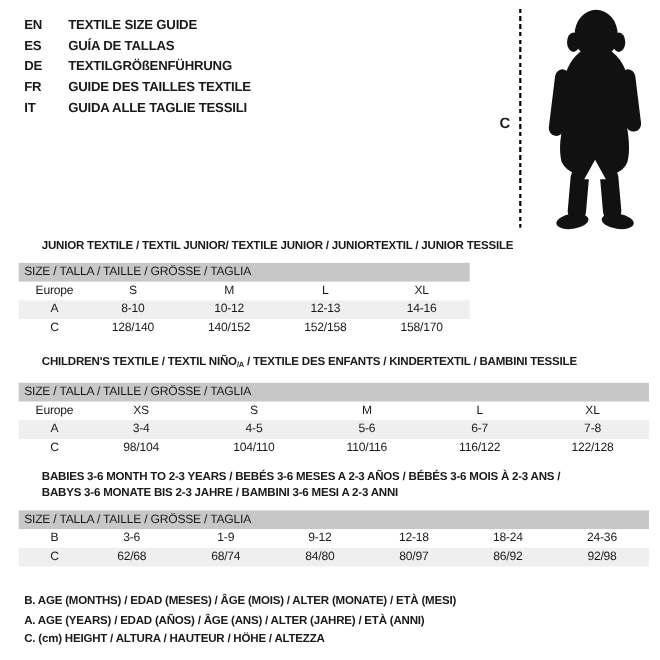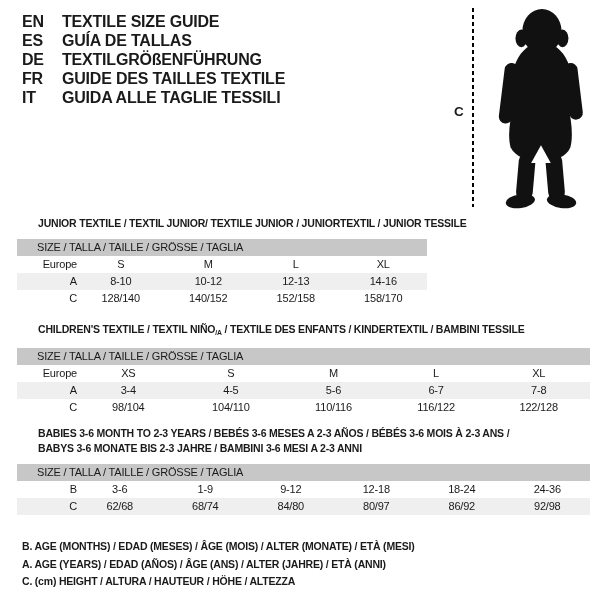--- a/index.html
+++ b/index.html
@@ -3,46 +3,46 @@
 <meta charset="utf-8">
 <style>
   html,body{margin:0;padding:0;}
   .page{
     position:relative;width:600px;height:600px;background:#fff;overflow:hidden;
     font-family:"Liberation Sans","DejaVu Sans",sans-serif;
     color:var(--c-text,#1a1a1a);
   }
   
   .lang-list{position:absolute;left:22px;top:12px;}
-  .lang-row{display:flex;height:19px;align-items:center;font-weight:700;font-size:16px;letter-spacing:-0.2px;}
+  .lang-row{display:flex;height:19px;align-items:center;font-weight:700;font-size:12px;letter-spacing:-0.2px;}
   .lang-code{width:40px;flex:0 0 40px;}
   
   .figure{position:absolute;left:450px;top:4px;width:150px;height:210px;}
   .measure-label{position:absolute;left:4px;top:100px;font-weight:700;font-size:13.5px;}
   .dashed-line{
     position:absolute;left:22px;top:4px;width:2px;height:199px;
     background:repeating-linear-gradient(to bottom,#000 0 4px,transparent 4px 7px);
   }
   .figure svg{position:absolute;left:30px;top:2px;}
   
   .section{position:absolute;left:17px;width:573px;}
   .section-junior{top:216px;}
   .section-children{top:322px;}
   .section-babies{top:426px;}
   .section-title{margin:0 0 8px 21px;font-weight:700;font-size:10.5px;letter-spacing:-0.2px;line-height:15px;white-space:nowrap;}
   .section-title .sub{font-size:0.65em;vertical-align:-0.25em;}
   .size-table{width:100%;}
   .size-table.narrow{width:410px;}
   .tbl-head{
     height:17px;line-height:17px;background:var(--c-bar,#c7c7c7);
-    padding-left:20px;font-size:11px;letter-spacing:-0.2px;box-sizing:border-box;
+    padding-left:5px;font-size:11px;letter-spacing:-0.2px;box-sizing:border-box;
   }
   .tbl-row{display:flex;height:17px;line-height:17px;font-size:11px;letter-spacing:-0.2px;}
   .tbl-row.shaded{background:var(--c-shade,#efefef);}
-  .row-label{flex:0 0 60px;width:60px;padding-left:5px;box-sizing:border-box;text-align:right;}
+  .row-label{flex:0 0 60px;width:60px;padding-left:5px;box-sizing:border-box;text-align:center;}
   .cell{flex:1;text-align:center;}
   
   .footnotes{position:absolute;left:22px;top:538px;}
   .footnote{height:17.5px;line-height:17.5px;font-weight:700;font-size:10.5px;letter-spacing:-0.2px;white-space:nowrap;}
 </style>
 </head>
 <body>
 
 <div class="page">
 

